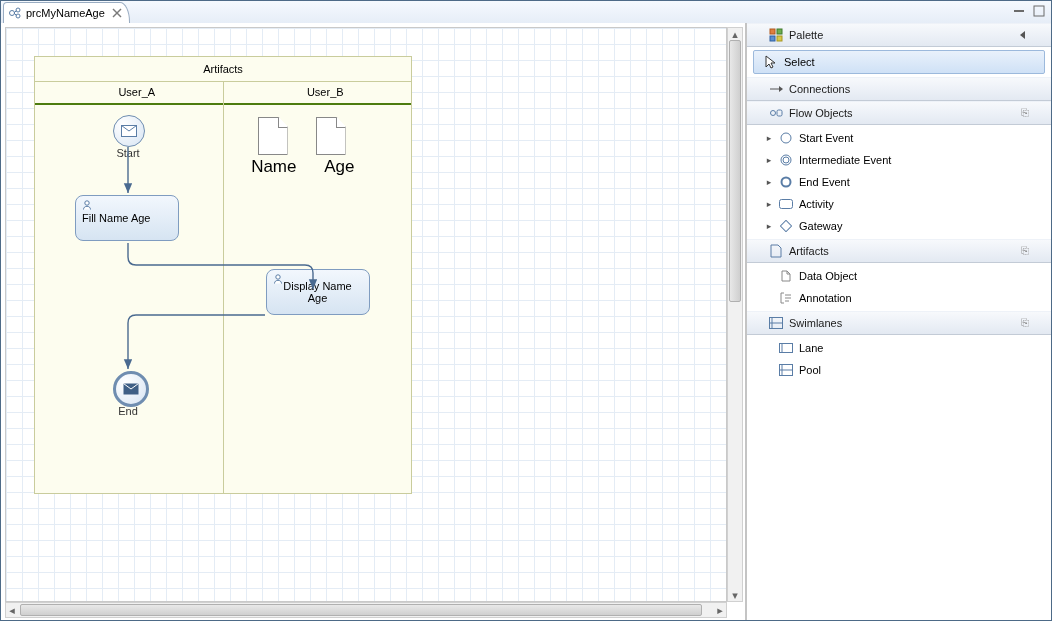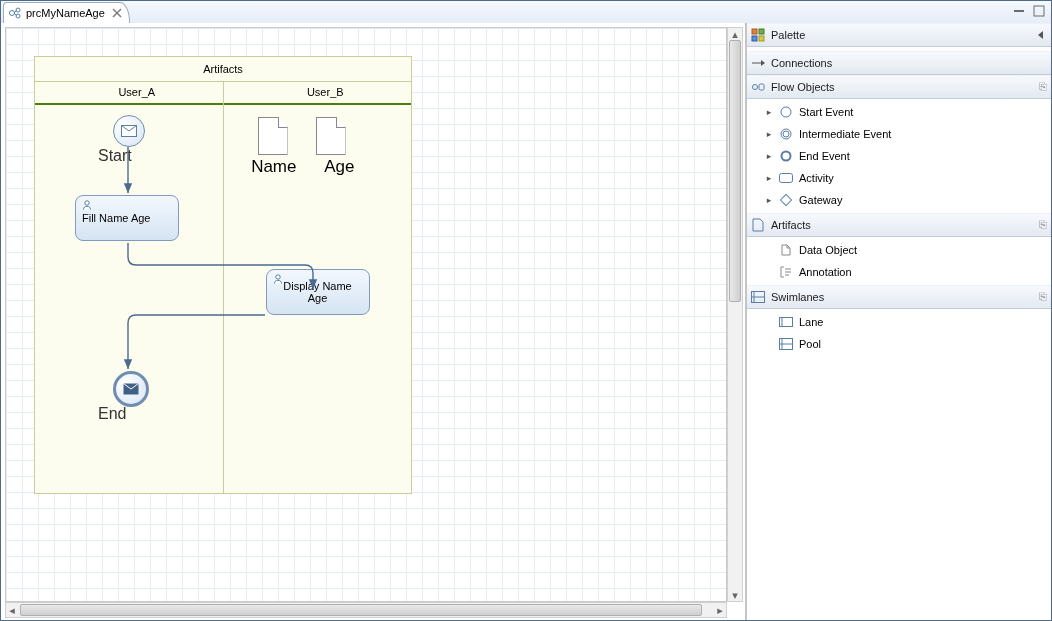--- a/index.html
+++ b/index.html
@@ -48,21 +48,21 @@
   .lane + .lane { border-left:1px solid #c9cc9c;}
   .lane-title { height:22px; border-bottom:2px solid #4d7c0f; text-align:center; line-height:22px;padding-left:16px;}
   .lane-body { position:absolute; top:22px; left:0; right:0; bottom:0;}
 
   .evt {
     position:absolute; width:30px; height:30px; border-radius:50%;
     background:radial-gradient(circle at 30% 30%, #fff, #d7e4f3);
     border:1px solid #6f8db0; display:flex; align-items:center; justify-content:center;
   }
   .evt.end { border-width:3px; }
-  .evt-label { position:absolute; width:60px; text-align:left; font-size:16px; color:#333;}
+  .evt-label { position:absolute; width:60px; text-align:center; font-size:11px; color:#333;}
   .task {
     position:absolute; width:104px; height:46px; border-radius:8px;
     background:linear-gradient(#f2f7fd,#d6e4f2); border:1px solid #7f9cc0;
     display:flex; align-items:center; justify-content:flex-start; text-align:center; padding:4px 6px; box-sizing:border-box;
     font-size:11px;
   }
   .task .user-ic { position:absolute; left:6px; top:4px; }
   .dataobj {
     position:absolute; width:28px; height:36px; background:#fff; border:1px solid #888;
     clip-path: polygon(0 0, 70% 0, 100% 25%, 100% 100%, 0 100%);
@@ -71,21 +71,21 @@
     content:""; position:absolute; right:-1px; top:-1px; width:9px; height:10px;
     border-left:1px solid #888; border-bottom:1px solid #888; background:#fff;
   }
   .dataobj-label { position:absolute; width:50px; text-align:right; font-size:17px;}
 
   svg.flow { position:absolute; left:0; top:0; pointer-events:none; }
 
   
   .palette { width:304px; flex:0 0 304px; background:#fff; display:flex; flex-direction:column; border-left:1px solid #c4c4c4;}
   .p-head, .p-group {
-    height:22px; display:flex; align-items:center; gap:6px; padding:0 4px;
+    height:22px; display:flex; align-items:center; gap:6px; padding:0 22px;
     background:linear-gradient(#f7f9fc,#e3e9f2); border-bottom:1px solid #c3cbd6; border-top:1px solid #eef2f8;
     color:#1a1a1a;
   }
   .p-head { font-weight:normal; }
   .p-head .spacer { flex:1; }
   .p-group .spacer { flex:1; }
   .p-items { padding:2px 0;}
   .p-item {
     display:flex; align-items:center; gap:6px; padding:2px 8px 2px 18px; height:18px;
   }
@@ -239,20 +239,28 @@
             </svg>
         </span>
         <span>Palette</span>
         <span class="spacer"></span>
         <span class="ico">
             <span class="tri" style="transform:rotate(180deg)"></span>
           </span>
       </div>
 
       <div class="p-items">
+        <div class="p-item sel">
+          <span class="ico">
+            <svg width="12" height="14">
+                <path d="M1 1 L1 12 L4 9 L6 13 L8 12 L6 8 L10 8 Z" fill="#fff" stroke="#333"></path>
+              </svg>
+          </span>
+          <span>Select</span>
+        </div>
       </div>
 
       <div class="p-group">
         <span class="ico">
           <svg width="14" height="10">
               <line x1="1" y1="5" x2="10" y2="5" stroke="#555"></line>
               <path d="M10 2 L14 5 L10 8 Z" fill="#555"></path>
             </svg>
         </span>
         <span>Connections</span>

